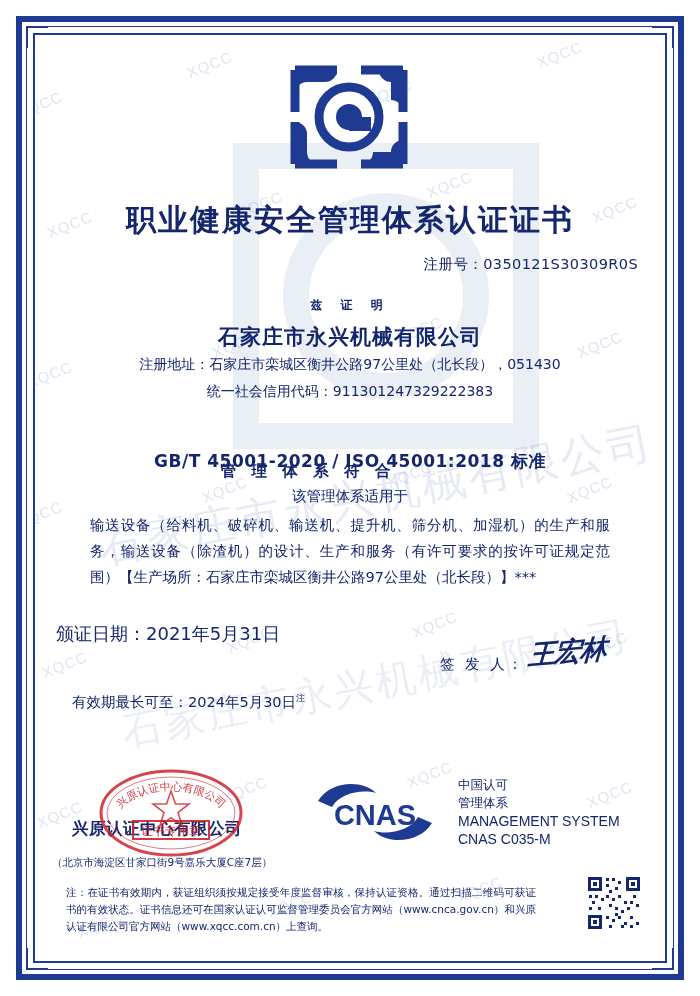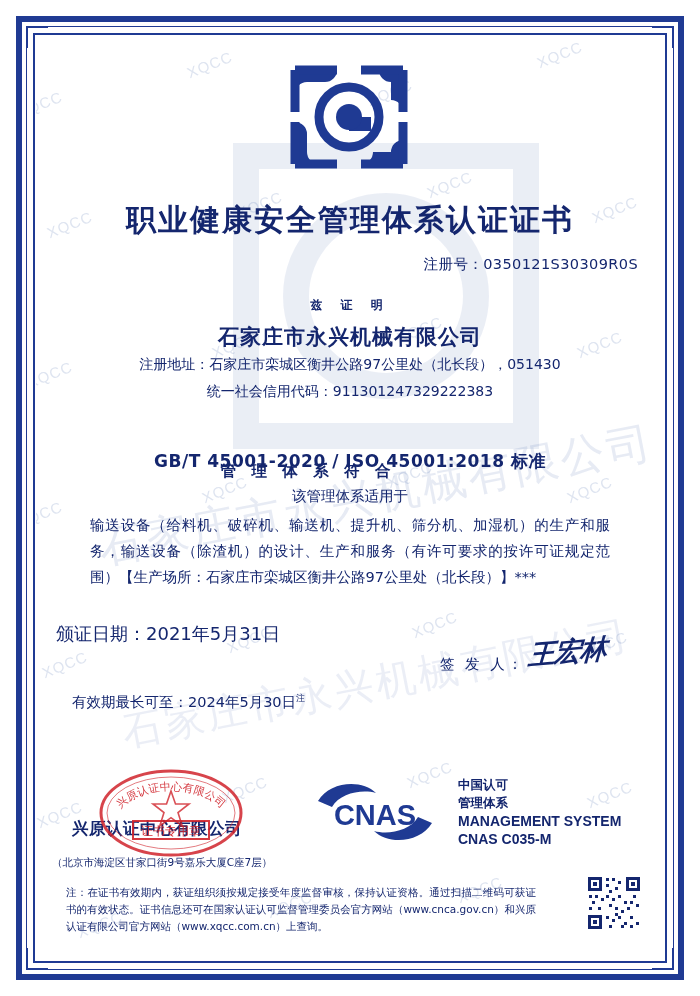--- a/index.html
+++ b/index.html
@@ -273,21 +273,20 @@
     width: 130px;
     height: 72px;
   }
   .cnas-text {
     position: absolute;
     left: 458px;
     top: 776px;
     font-size: 12.5px;
     line-height: 18px;
     color: #14266e;
-    font-weight: bold;
   }
   .cnas-text .en { font-family: "Liberation Sans", sans-serif; font-size: 14px; }
 
   
   .qr {
     position: absolute;
     right: 58px;
     top: 875px;
     width: 56px;
     height: 56px;

